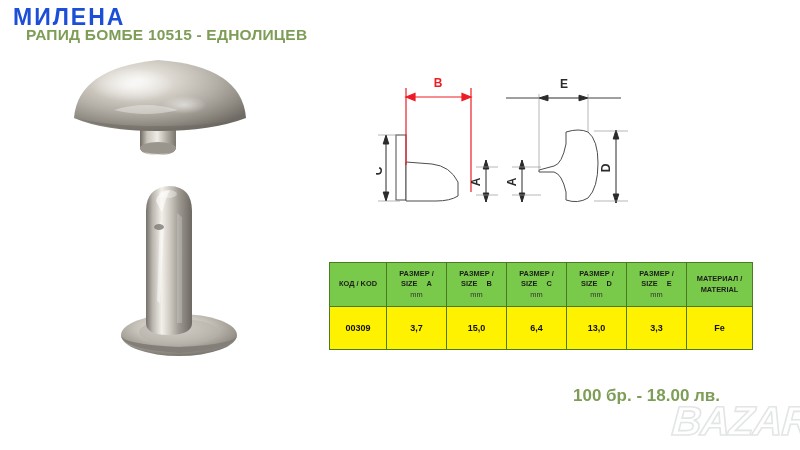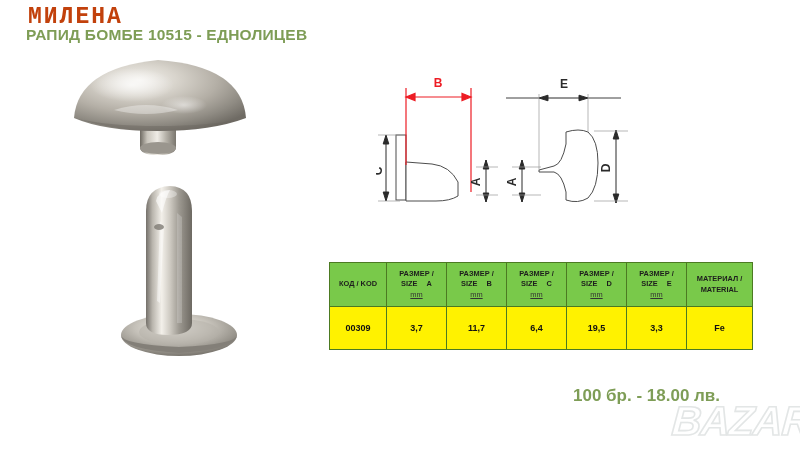--- a/index.html
+++ b/index.html
@@ -17,29 +17,28 @@
   }
   .page {
     position: absolute;
     inset: 0;
     background: #ffffff;
   }
 
   
   #brand-watermark {
     position: absolute;
-    left: 28px;
+    left: 13px;
     top: 4px;
     font-size: 23px;
     font-weight: bold;
     letter-spacing: 2px;
-    color: #c2410c;
+    color: #1d4ed8;
     white-space: nowrap;
     user-select: none;
-    font-family: Liberation Mono, monospace;
   }
   #bazar-watermark {
     position: absolute;
     left: 672px;
     top: 398px;
     font-size: 41px;
     font-weight: bold;
     font-style: italic;
     letter-spacing: -1px;
     color: #ffffff;
@@ -114,21 +113,21 @@
   #spec-table tbody td {
     background: #fff200;
     height: 42px;
     color: #111111;
     font-size: 9px;
     font-weight: bold;
     margin-top: 9px;
   }
   .hdr-line1 { display: block; }
   .hdr-line2 { display: block; }
-  .hdr-line3 { display: block; font-weight: normal; color: #333; text-decoration: underline; }
+  .hdr-line3 { display: block; font-weight: normal; color: #333; }
   .hdr-letter { display: inline-block; margin-left: 9px; }
   .col-code  { width: 56px; margin-top: 40px; }
   .col-size  { width: 59px; }
   .col-mat   { width: 65px; }
 </style>
 </head>
 <body>
 
 <div class="page">
 
@@ -309,23 +308,23 @@
         <td class="col-mat">
           <span class="hdr-line1">МАТЕРИАЛ /</span>
           <span class="hdr-line2">MATERIAL</span>
         </td>
       </tr>
     </thead>
     <tbody>
       <tr>
         <td>00309</td>
         <td>3,7</td>
-        <td>11,7</td>
+        <td>15,0</td>
         <td>6,4</td>
-        <td>19,5</td>
+        <td>13,0</td>
         <td>3,3</td>
         <td>Fe</td>
       </tr>
     </tbody>
   </table>
 
   <div id="price-text">100 бр. - 18.00 лв.</div>
 
   <div id="bazar-watermark">BAZAR</div>
 

